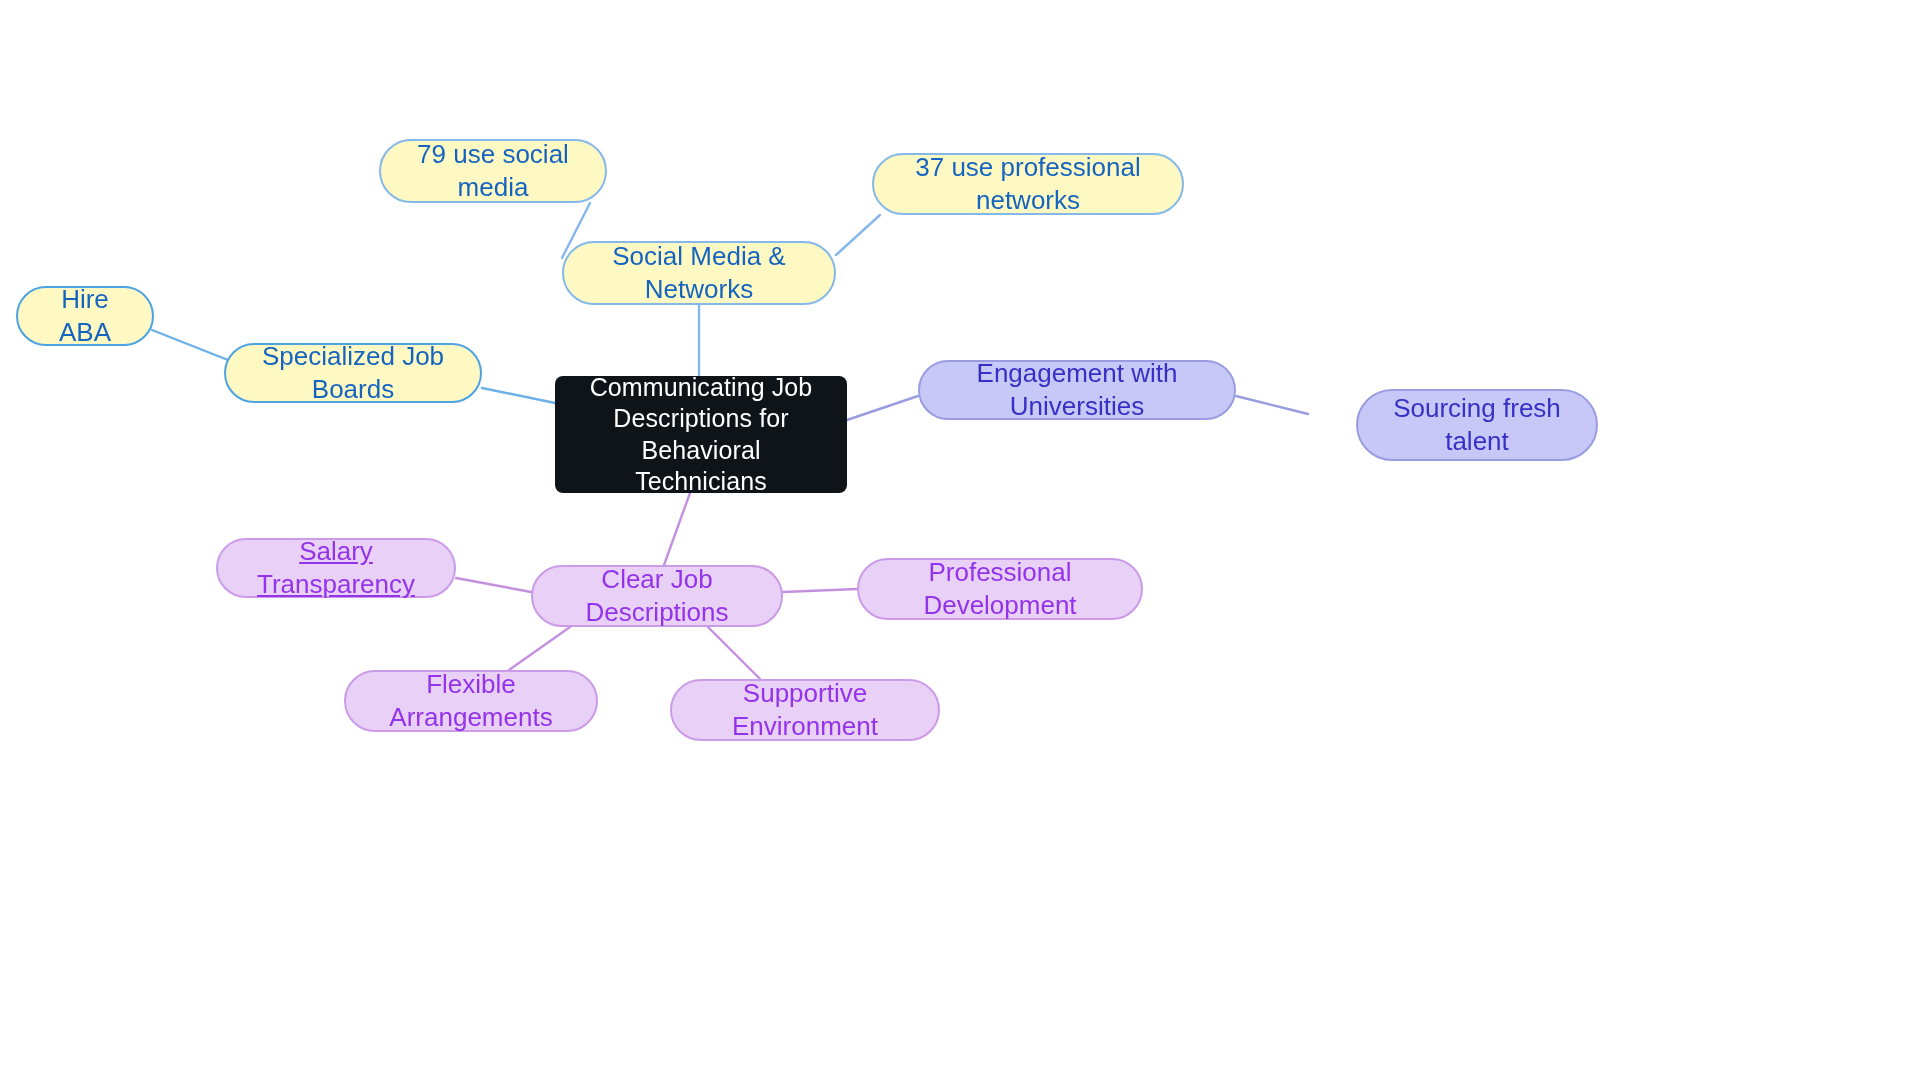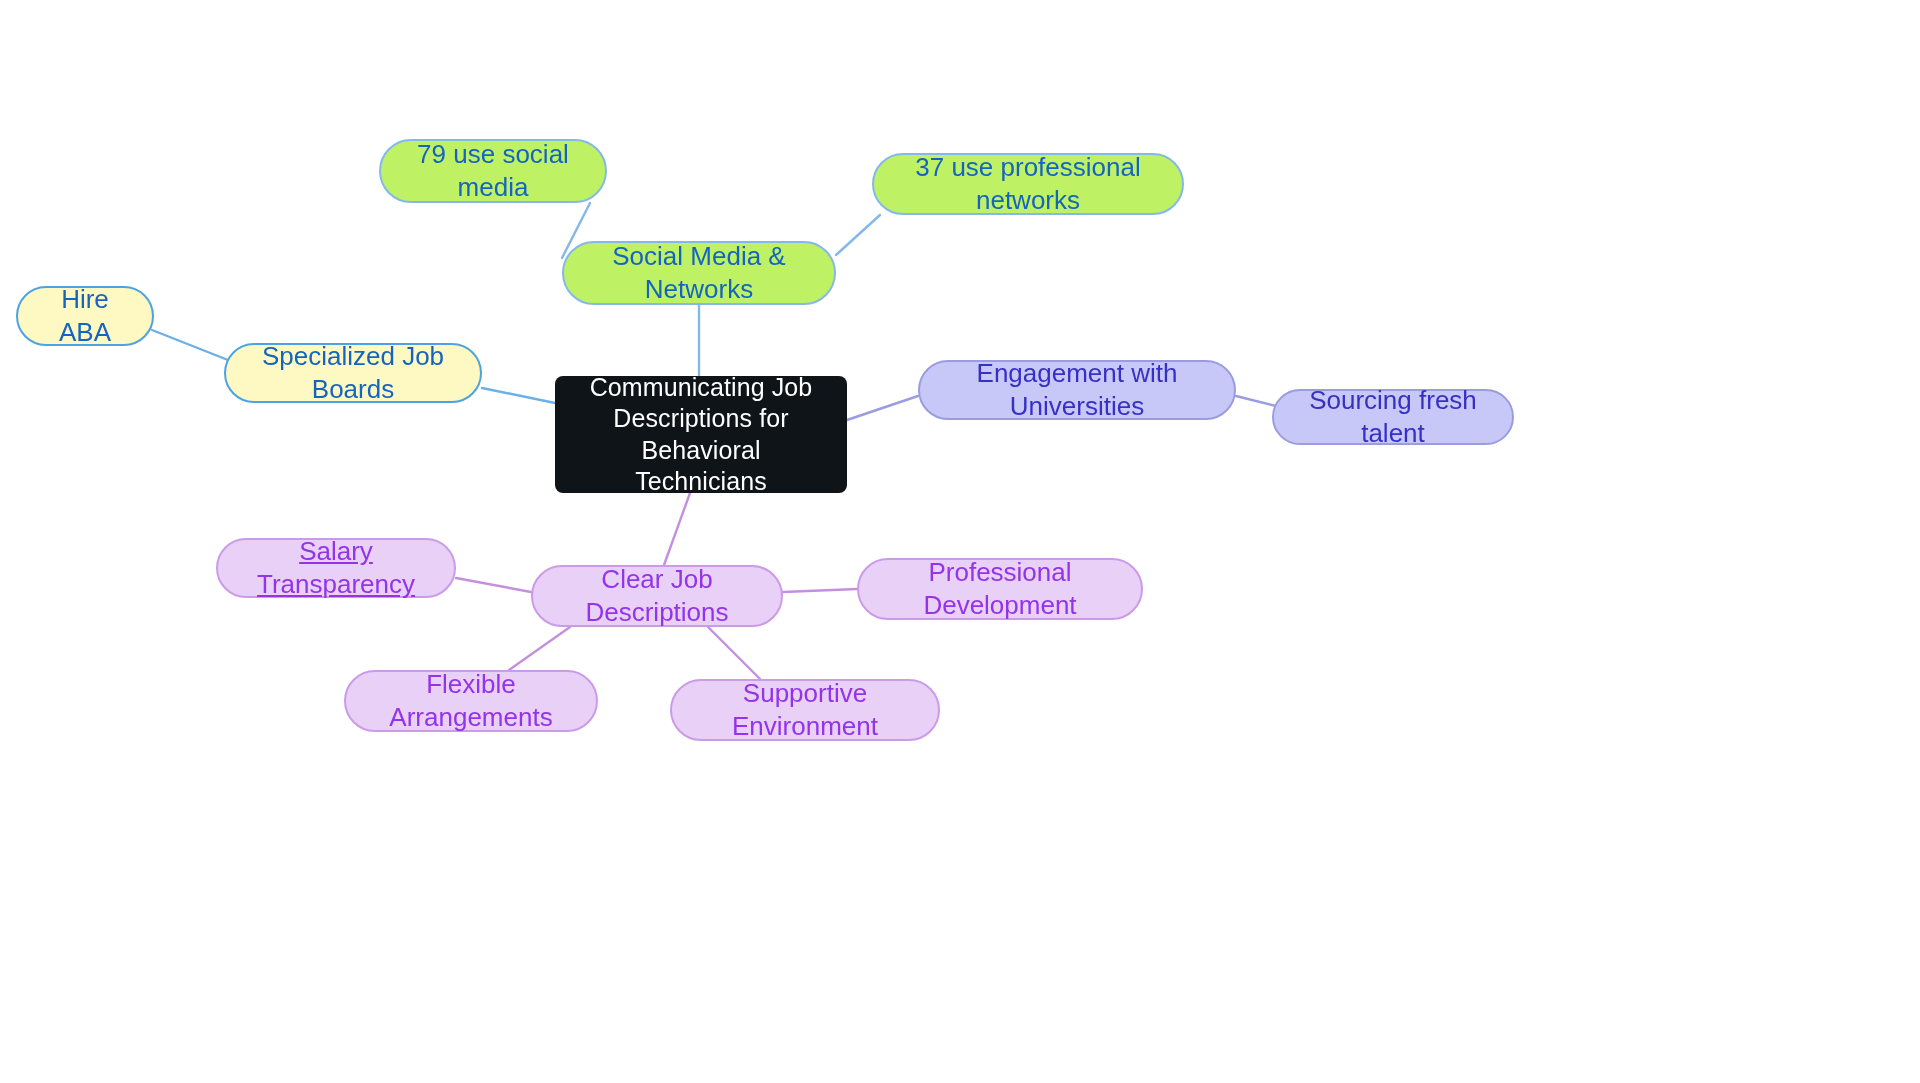--- a/index.html
+++ b/index.html
@@ -44,21 +44,21 @@
   .node-root {
     border-radius: 8px;
     border-width: 0;
     background: #0f1419;
     color: #ffffff;
     font-size: 25px;
     padding: 0 16px;
     letter-spacing: 0.1px;
   }
   .node-lightblue {
-    background: #bef264;
+    background: #fef9c3;
     border-color: #85b8ea;
     color: #1565c0;
     font-size: 26px;
     text-align: center;
   }
   .node-skyblue {
     background: #fef9c3;
     border-color: #4ba3e3;
     color: #1565c0;
     font-size: 26px;
@@ -97,20 +97,20 @@
   <div id="node-layer">
       <div class="node node-root" style="left: 555px; top: 376px; width: 292px; height: 117px;">Communicating Job
 Descriptions for Behavioral
 Technicians</div>
       <div class="node node-lightblue" style="left: 562px; top: 241px; width: 274px; height: 64px;">Social Media &amp; Networks</div>
       <div class="node node-lightblue" style="left: 379px; top: 139px; width: 228px; height: 64px;">79 use social media</div>
       <div class="node node-lightblue" style="left: 872px; top: 153px; width: 312px; height: 62px;">37 use professional networks</div>
       <div class="node node-skyblue" style="left: 224px; top: 343px; width: 258px; height: 60px;">Specialized Job Boards</div>
       <div class="node node-skyblue" style="left: 16px; top: 286px; width: 138px; height: 60px;">Hire ABA</div>
       <div class="node node-violet" style="left: 918px; top: 360px; width: 318px; height: 60px;">Engagement with Universities</div>
-      <div class="node node-violet" style="left: 1272px; top: 389px; width: 242px; height: 56px;">Sourcing fresh talent</div>
+      <div class="node node-violet" style="left: 1356px; top: 389px; width: 242px; height: 72px;">Sourcing fresh talent</div>
       <div class="node node-purple" style="left: 531px; top: 565px; width: 252px; height: 62px;">Clear Job Descriptions</div>
       <div class="node node-purple" style="left: 216px; top: 538px; width: 240px; height: 60px; text-decoration: underline;">Salary Transparency</div>
       <div class="node node-purple" style="left: 857px; top: 558px; width: 286px; height: 62px;">Professional Development</div>
       <div class="node node-purple" style="left: 344px; top: 670px; width: 254px; height: 62px;">Flexible Arrangements</div>
       <div class="node node-purple" style="left: 670px; top: 679px; width: 270px; height: 62px;">Supportive Environment</div>
     </div>
 </div>
 
 </body></html>

